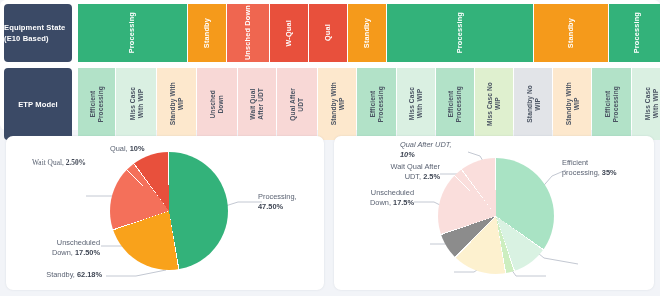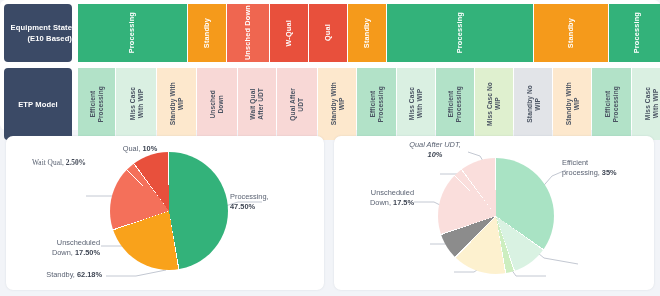--- a/index.html
+++ b/index.html
@@ -19,21 +19,21 @@
   }
   .map-row{display:flex;align-items:stretch;width:654px;}
   .map-row.r1{height:58px;margin-bottom:6px;}
   .map-row.r2{height:72px;}
 
   .rowlabel{
     width:68px;flex:0 0 68px;
     background:#3b4a66;color:#ffffff;
     border-radius:4px;
     display:flex;align-items:center;justify-content:center;
-    text-align:right;
+    text-align:left;
     font-size:7.6px;font-weight:bold;line-height:1.45;
     margin-right:6px;
     letter-spacing:.1px;
   }
   .cells{display:flex;flex:1 1 auto;height:100%;}
   .cell{
     display:flex;align-items:center;justify-content:center;
     margin-right:1px;
     box-sizing:border-box;
     overflow:hidden;
@@ -61,21 +61,21 @@
   .chartwrap{position:relative;width:100%;height:100%;}
   .pie{position:absolute;border-radius:50%;}
   .lbl{
     position:absolute;
     font-size:7.4px;color:#5a6272;line-height:1.35;
     white-space:pre-line;
   }
   .lbl b{color:#3f4654;font-weight:bold;}
   .lbl.r{text-align:right;}
   .lbl.l{text-align:left;}
-  .lbl.c{text-align:center;}
+  .lbl.c{}
   svg.leaders{position:absolute;left:0;top:0;overflow:visible;}
 </style>
 </head>
 <body>
 
 <div class="root">
 
   <div class="mapping">
 
     <div class="map-row r1">
@@ -187,21 +187,21 @@
       <svg class="leaders" width="318" height="154">
         <polyline points="213,72 232,66 256,66" fill="none" stroke="#c3c8d2" stroke-width="1"></polyline>
         <polyline points="152,78 124,110 95,110" fill="none" stroke="#c3c8d2" stroke-width="1"></polyline>
         <polyline points="146,70 118,60 80,60" fill="none" stroke="#c3c8d2" stroke-width="1"></polyline>
         <polyline points="152,66 150,44 140,38" fill="none" stroke="#c3c8d2" stroke-width="1"></polyline>
         <polyline points="160,134 130,140 100,140" fill="none" stroke="#c3c8d2" stroke-width="1"></polyline>
       </svg>
 
       <div class="pie" id="pie-left" style="left: 104px; top: 16px; width: 118px; height: 118px; background: conic-gradient(rgb(51, 178, 122) 0deg, rgb(51, 178, 122) 169.9deg, rgb(255, 255, 255) 169.9deg, rgb(255, 255, 255) 171deg, rgb(249, 162, 27) 171deg, rgb(249, 162, 27) 250.9deg, rgb(255, 255, 255) 250.9deg, rgb(255, 255, 255) 252deg, rgb(244, 112, 90) 252deg, rgb(244, 112, 90) 313.9deg, rgb(255, 255, 255) 313.9deg, rgb(255, 255, 255) 315deg, rgb(244, 112, 90) 315deg, rgb(244, 112, 90) 322.9deg, rgb(255, 255, 255) 322.9deg, rgb(255, 255, 255) 324deg, rgb(232, 80, 60) 324deg, rgb(232, 80, 60) 358.9deg, rgb(255, 255, 255) 358.9deg, rgb(255, 255, 255) 360deg);"></div>
 
-      <div class="lbl l" style="left:224px;top:56px;width:74px;">Processing,
+      <div class="lbl l" style="left:252px;top:56px;width:74px;">Processing,
 <b>47.50%</b></div>
       <div class="lbl r" style="left:10px;top:134px;width:86px;">Standby, <b>62.18%</b></div>
       <div class="lbl r" style="left:12px;top:102px;width:82px;">Unscheduled
 Down, <b>17.50%</b></div>
       <div class="lbl r" style="left:6px;top:22px;width:74px;font-family:Liberation Serif, serif;">Wait Qual, <b>2.50%</b></div>
       <div class="lbl c" style="left:104px;top:8px;width:60px;">Qual, <b>10%</b></div>
     </div>
   </div>
 
   <div class="card right">
@@ -216,18 +216,20 @@
         <polyline points="140,40 124,38 106,38" fill="none" stroke="#c3c8d2" stroke-width="1"></polyline>
         <polyline points="152,30 146,20 134,16" fill="none" stroke="#c3c8d2" stroke-width="1"></polyline>
       </svg>
 
       <div class="pie" id="pie-right" style="left: 104px; top: 22px; width: 116px; height: 116px; background: conic-gradient(rgb(169, 227, 196) 0deg, rgb(169, 227, 196) 124.9deg, rgb(255, 255, 255) 124.9deg, rgb(255, 255, 255) 126deg, rgb(217, 242, 226) 126deg, rgb(217, 242, 226) 160.9deg, rgb(255, 255, 255) 160.9deg, rgb(255, 255, 255) 162deg, rgb(205, 238, 192) 162deg, rgb(205, 238, 192) 169.9deg, rgb(255, 255, 255) 169.9deg, rgb(255, 255, 255) 171deg, rgb(253, 241, 207) 171deg, rgb(253, 241, 207) 223.9deg, rgb(255, 255, 255) 223.9deg, rgb(255, 255, 255) 225deg, rgb(140, 140, 140) 225deg, rgb(140, 140, 140) 250.9deg, rgb(255, 255, 255) 250.9deg, rgb(255, 255, 255) 252deg, rgb(250, 222, 220) 252deg, rgb(250, 222, 220) 313.9deg, rgb(255, 255, 255) 313.9deg, rgb(255, 255, 255) 315deg, rgb(250, 222, 220) 315deg, rgb(250, 222, 220) 322.9deg, rgb(255, 255, 255) 322.9deg, rgb(255, 255, 255) 324deg, rgb(250, 222, 220) 324deg, rgb(250, 222, 220) 358.9deg, rgb(255, 255, 255) 358.9deg, rgb(255, 255, 255) 360deg);"></div>
 
       <div class="lbl l" style="left:228px;top:22px;width:88px;">Efficient
 processing, <b>35%</b></div>
       <div class="lbl r" style="left:6px;top:52px;width:74px;">Unscheduled
 Down, <b>17.5%</b></div>
+      <div class="lbl r" style="left:4px;top:26px;width:102px;">Wait Qual After
+UDT, <b>2.5%</b></div>
       <div class="lbl c" style="left:66px;top:4px;width:70px;font-style:italic;">Qual After UDT,
 <b>10%</b></div>
     </div>
   </div>
 
 </div>
 
 </body></html>

